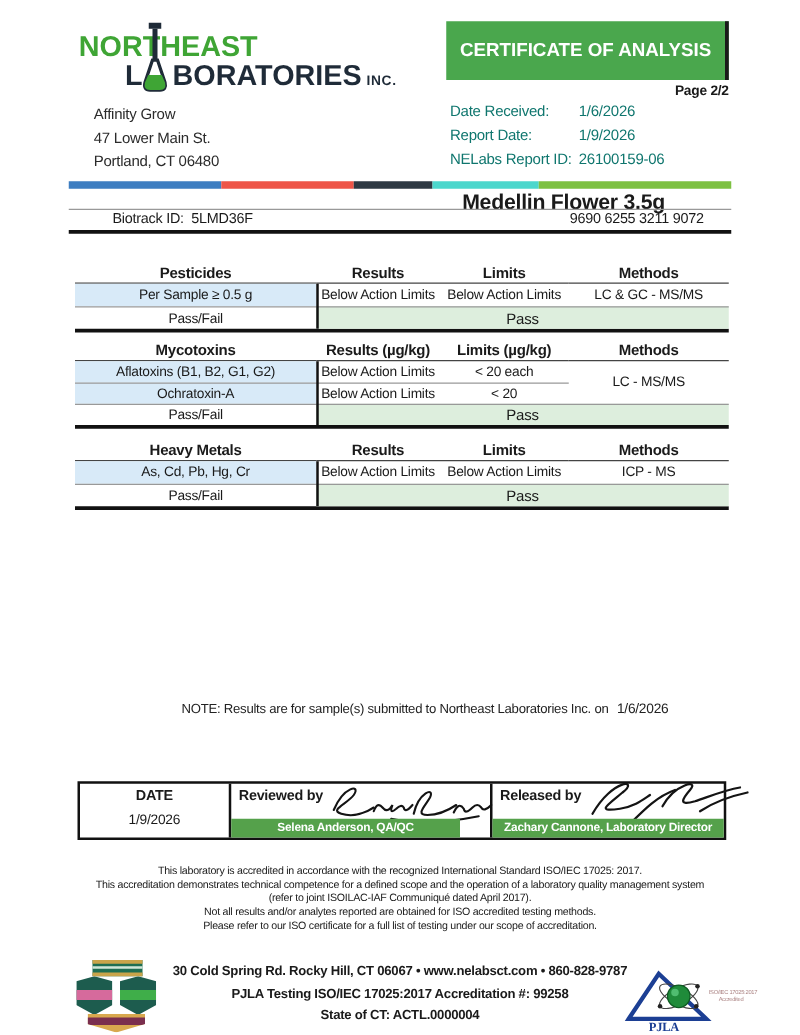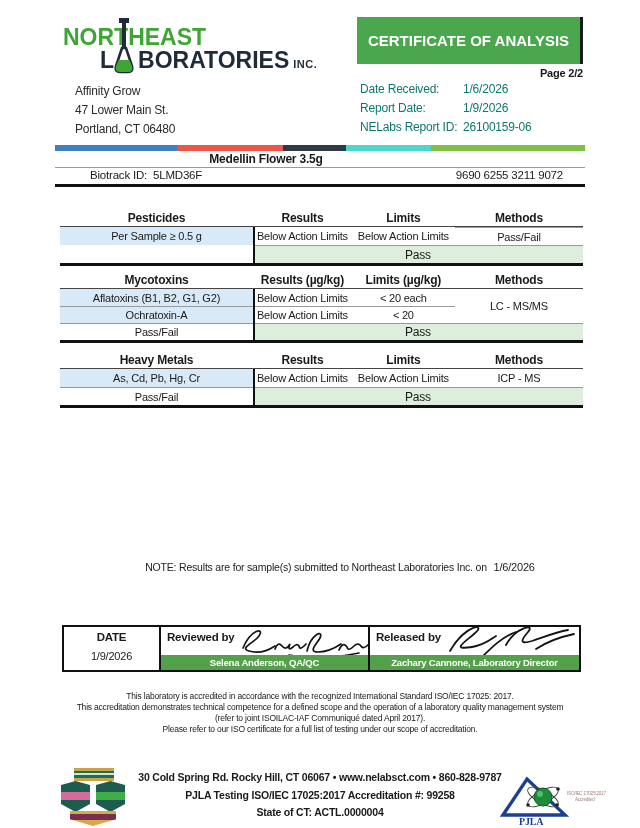--- a/index.html
+++ b/index.html
@@ -32,21 +32,21 @@
   #meta .mlabel { width:103px; }
 
   
   #stripe { left:55px; top:145px; width:530px; height:6px; display:flex; }
   #stripe div { height:100%; }
   .seg-blue { width:23%; background:#3e7ec1; }
   .seg-red { width:20%; background:#ee5548; }
   .seg-dark { width:12%; background:#2e3943; }
   .seg-teal { width:16%; background:#4cd7cc; }
   .seg-green { width:29%; background:#7dc142; }
-  #sample-name { left:0; top:152px; width:532px; text-align:center; font-weight:bold; font-size:12px; }
+  #sample-name { left:0; top:152px; width:532px; text-align:right; font-weight:bold; font-size:17px; }
   #rule-thin { left:55px; top:167px; width:530px; height:1px; background:#999; }
   #biotrack { left:90px; top:169px; font-size:11.5px; }
   #barcode-num { top:169px; right:77px; font-size:11.5px; }
   #rule-thick { left:55px; top:184px; width:530px; height:3px; background:#111; }
 
   
   .rtable { left:60px; width:523px; display:grid; grid-template-columns:36.9% 18.9% 19.7% 24.5%; border-bottom:3px solid #111; position:absolute; }
   .rtable .cell { display:flex; align-items:center; justify-content:center; font-size:11px; white-space:nowrap; }
   .rtable .hcell { font-weight:bold; font-size:12px; height:17px; border-bottom:1.5px solid #444; }
   .rtable .drow { height:18px; }
@@ -57,21 +57,21 @@
   .vdiv { position:absolute; width:2px; background:#111; }
   .span3 { grid-column:2 / 5; }
   .rowspan2 { grid-row:2 / 4; }
 
   
   #note { left:0; top:561px; width:640px; text-align:center; font-size:10.5px; color:#222;margin-left:20px; }
   #note .ndate { font-size:11px; margin-left:4px; }
 
   
   #signoff { left:62px; top:625px; width:519px; height:47px; border:2.5px solid #111; display:grid; grid-template-columns:95px 209px 1fr; }
-  #signoff .scell { position:relative; }
+  #signoff .scell { position:relative;margin-left:24px; }
   #signoff .scell + .scell { border-left:2.5px solid #111; }
   #signoff .date-h { text-align:center; font-weight:bold; font-size:11.5px; padding-top:4px; }
   #signoff .date-v { text-align:center; font-size:11px; padding-top:7px; }
   #signoff .sig-label { position:absolute; left:6px; top:4px; font-weight:bold; font-size:11.5px; }
   #signoff .green-bar { position:absolute; left:0; bottom:0; width:100%; height:15px; background:#55a14b;
     color:#fff; font-weight:bold; font-size:9.5px; display:flex; align-items:center; justify-content:center; white-space:nowrap;text-align:center; }
   .sig-svg { position:absolute; }
 
   
   #accred { left:40px; top:691px; width:560px; text-align:center; font-size:8.5px; line-height:11px; color:#1a1a1a; }
@@ -161,20 +161,21 @@
 
   <div class="rtable" style="top:210px;">
     <div class="cell hcell">Pesticides</div>
     <div class="cell hcell">Results</div>
     <div class="cell hcell">Limits</div>
     <div class="cell hcell">Methods</div>
 
     <div class="cell drow blue">Per Sample ≥ 0.5 g</div>
     <div class="cell drow">Below Action Limits</div>
     <div class="cell drow">Below Action Limits</div>
+    <div class="cell drow">LC &amp; GC - MS/MS</div>
 
     <div class="cell drow tline">Pass/Fail</div>
     <div class="cell drow green span3 tline">Pass</div>
     <div class="vdiv" style="left:36.9%; top:17px; height:36px;"></div>
   </div>
 
   <div class="rtable" style="top:272px;">
     <div class="cell hcell">Mycotoxins</div>
     <div class="cell hcell">Results (µg/kg)</div>
     <div class="cell hcell">Limits (µg/kg)</div>
@@ -244,20 +245,21 @@
         </g>
       </svg>
       <div class="green-bar">Zachary Cannone, Laboratory Director</div>
     </div>
   </div>
 
   <div class="abs" id="accred">
     <div>This laboratory is accredited in accordance with the recognized International Standard ISO/IEC 17025: 2017.</div>
     <div>This accreditation demonstrates technical competence for a defined scope and the operation of a laboratory quality management system</div>
     <div>(refer to joint ISOILAC-IAF Communiqué dated April 2017).</div>
+    <div>Not all results and/or analytes reported are obtained for ISO accredited testing methods.</div>
     <div>Please refer to our ISO certificate for a full list of testing under our scope of accreditation.</div>
   </div>
 
   <div class="abs" id="badges">
     <div class="badge" id="badge-top">
         <i></i>
       </div>
     <div class="badge" id="badge-left">
         <i></i>
       </div>

